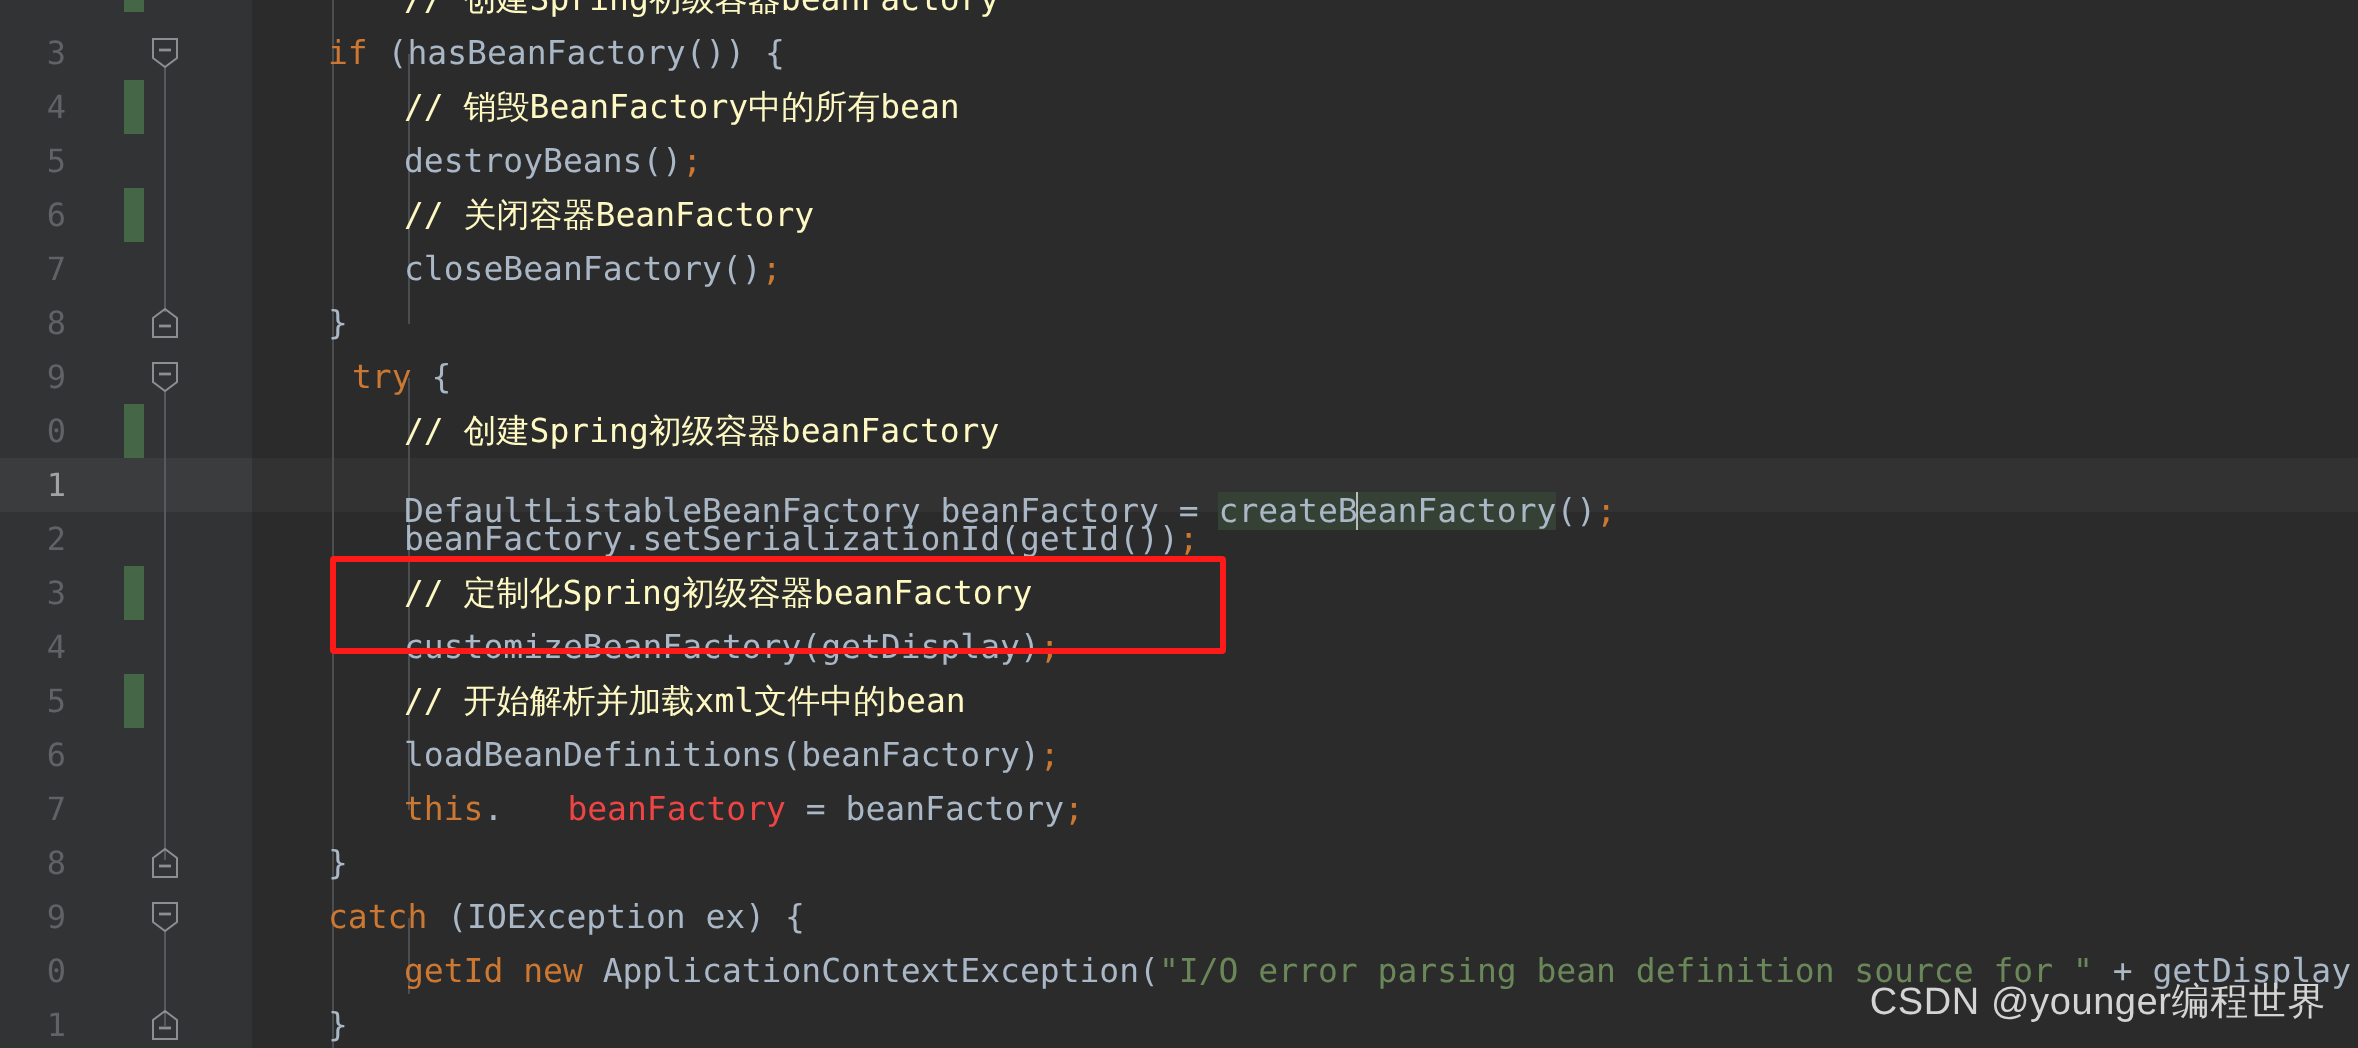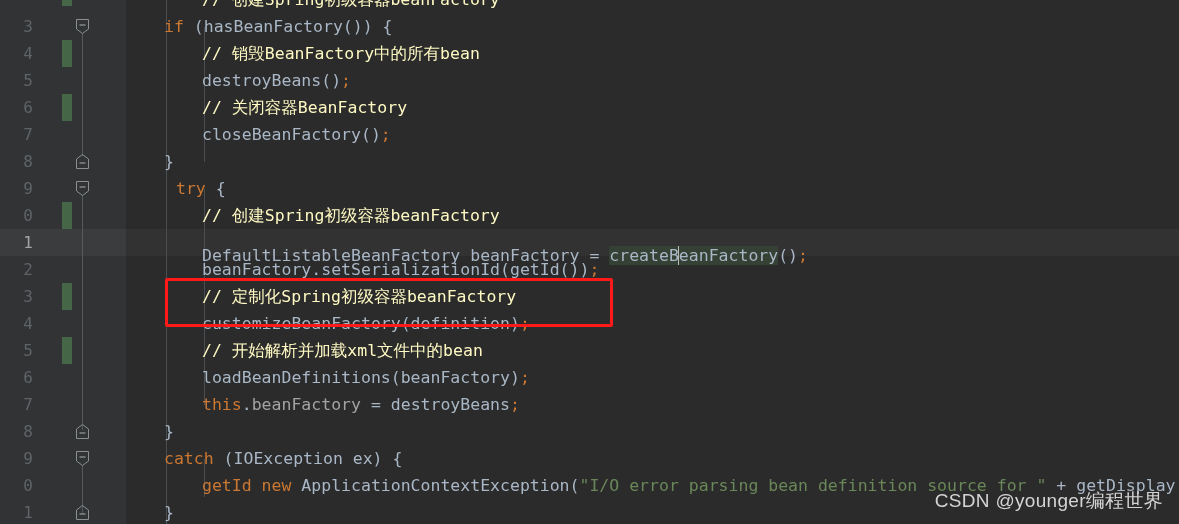--- a/index.html
+++ b/index.html
@@ -119,21 +119,21 @@
     line-height: 27px;
     white-space: pre;
     font-size: 16.5px;
     font-family: "DejaVu Sans Mono", "Liberation Mono", monospace;
     color: #a9b7c6;
   }
 
   .kw      { color: #cc7832; }
   .cmt     { color: #fef9c3; }
   .str     { color: #6a8759; }
-  .field   { color: #a3a3a3; }
+  .field   { color: #ef4444; margin-left: 32px; }
   .plain   { color: #a9b7c6; }
   .semi    { color: #cc7832; }
   .hl-ident{ background: #344134; }
 
   .caret {
     display: inline-block;
     width: 0;
     border-left: 2px solid #bbbbbb;
     height: 19px;
     vertical-align: -4px;
@@ -288,24 +288,24 @@
         <div class="codeline" style="top: 40px; left: 76px;"><span class="cmt">// 销毁BeanFactory中的所有bean</span></div>
         <div class="codeline" style="top: 67px; left: 76px;"><span class="plain">destroyBeans()</span><span class="semi">;</span></div>
         <div class="codeline" style="top: 94px; left: 76px;"><span class="cmt">// 关闭容器BeanFactory</span></div>
         <div class="codeline" style="top: 121px; left: 76px;"><span class="plain">closeBeanFactory()</span><span class="semi">;</span></div>
         <div class="codeline" style="top: 148px; left: 38px;"><span class="plain">}</span></div>
         <div class="codeline" style="top: 175px; left: 38px; margin-left: 12px;"><span class="kw">try</span><span class="plain"> {</span></div>
         <div class="codeline" style="top: 202px; left: 76px;"><span class="cmt">// 创建Spring初级容器beanFactory</span></div>
         <div class="codeline" style="top: 242px; left: 76px;"><span class="plain">DefaultListableBeanFactory beanFactory = </span><span class="hl-ident">createB</span><span class="caret"></span><span class="hl-ident">eanFactory</span><span class="plain">()</span><span class="semi">;</span></div>
         <div class="codeline" style="top: 256px; left: 76px;"><span class="plain">beanFactory.setSerializationId(getId())</span><span class="semi">;</span></div>
         <div class="codeline" style="top: 283px; left: 76px;"><span class="cmt">// 定制化Spring初级容器beanFactory</span></div>
-        <div class="codeline" style="top: 310px; left: 76px;"><span class="plain">customizeBeanFactory(definition)</span><span class="semi">;</span></div>
+        <div class="codeline" style="top: 310px; left: 76px;"><span class="plain">customizeBeanFactory(getDisplay)</span><span class="semi">;</span></div>
         <div class="codeline" style="top: 337px; left: 76px; text-align: center;"><span class="cmt">// 开始解析并加载xml文件中的bean</span></div>
         <div class="codeline" style="top: 364px; left: 76px;"><span class="plain">loadBeanDefinitions(beanFactory)</span><span class="semi">;</span></div>
-        <div class="codeline" style="top: 391px; left: 76px;"><span class="kw">this</span><span class="plain">.</span><span class="field">beanFactory</span><span class="plain"> = destroyBeans</span><span class="semi">;</span></div>
+        <div class="codeline" style="top: 391px; left: 76px;"><span class="kw">this</span><span class="plain">.</span><span class="field">beanFactory</span><span class="plain"> = beanFactory</span><span class="semi">;</span></div>
         <div class="codeline" style="top: 418px; left: 38px;"><span class="plain">}</span></div>
         <div class="codeline" style="top: 445px; left: 38px;"><span class="kw">catch</span><span class="plain"> (IOException ex) {</span></div>
         <div class="codeline" style="top: 472px; left: 76px;"><span class="kw">getId new</span><span class="plain"> ApplicationContextException(</span><span class="str">"I/O error parsing bean definition source for "</span><span class="plain"> + getDisplay</span></div>
         <div class="codeline" style="top: 499px; left: 38px;"><span class="plain">}</span></div>
       </div>
   </div>
 
   <div class="anno-box" id="annoBox" style="left: 165px; top: 278px; width: 448px; height: 49px; border-color: rgb(255, 26, 26);"></div>
 
   <div class="watermark">CSDN @younger编程世界</div>

